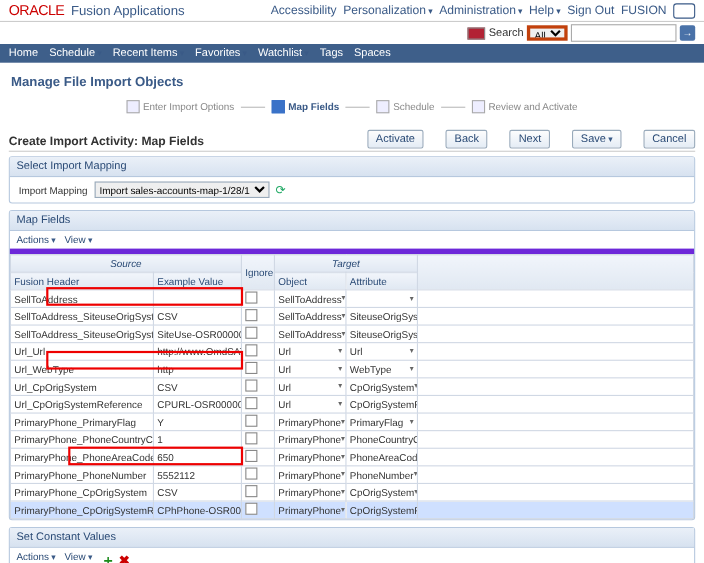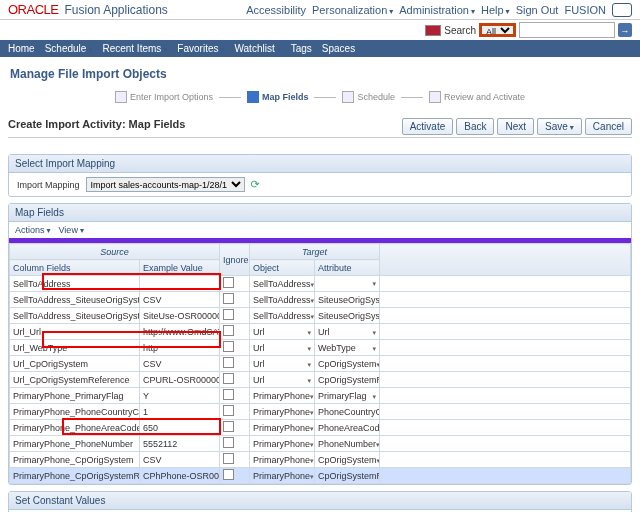--- a/index.html
+++ b/index.html
@@ -19,37 +19,37 @@
 .menubar{background:#3e5f8a;color:#fff;font-size:10px;padding:3px 8px;display:flex;gap:10px}
 .menubar span{cursor:pointer}
 .page{padding:4px 8px}
 .pagetitle{color:#3a5a87;font-weight:bold;font-size:12px;padding:6px 2px}
 .steps{display:flex;justify-content:center;gap:6px;align-items:center;font-size:9px;color:#888;margin:4px 0 13px}
 .step{display:flex;align-items:center;gap:3px}
 .stepbox{width:10px;height:10px;border:1px solid #aaa;background:#eef}
 .step.active .stepbox{background:#3a72c8;border-color:#3a72c8}
 .step.active{color:#3a5a87;font-weight:bold}
 .stepline{width:22px;height:1px;background:#bbb}
-.subhdr{display:flex;justify-content:space-between;align-items:flex-start;border-bottom:1px solid #ccc;padding:2px 0;margin-bottom:16px}
+.subhdr{display:flex;justify-content:space-between;align-items:flex-end;border-bottom:1px solid #ccc;padding:2px 0;margin-bottom:4px}
 .subhdr h2{margin:0;font-size:11px;font-weight:bold}
-.btnrow{display:flex;gap:3px}
+.btnrow{display:flex;gap:20px}
 .btn{border:1px solid #9ab;background:linear-gradient(#fdfdfd,#e4ecf5);color:#2a4a75;padding:2px 7px;font-size:10px;border-radius:2px;cursor:pointer}
 .panel{border:1px solid #b6c8de;border-radius:3px;margin-bottom:6px}
 .panelhdr{background:linear-gradient(#eaf0f8,#d7e2f0);border-bottom:1px solid #b6c8de;padding:3px 6px;font-weight:normal;font-size:10px;color:#2a4a75}
 .panelrow{padding:4px 8px;font-size:9px;display:flex;align-items:center;gap:6px}
 .panelrow select{font-size:9px;border:1px solid #9ab;height:15px}
 .toolbar{display:flex;gap:8px;padding:3px 6px;border-bottom:5px solid #6d28d9;font-size:9px;color:#2a4a75}
 .toolbar span{cursor:pointer}
 .tablewrap{position:relative}
 table{border-collapse:collapse;width:100%;font-size:9px;table-layout:fixed}
 th,td{border:1px solid #d0d8e4;padding:1px 3px;height:13px;overflow:hidden;white-space:nowrap;text-overflow:clip;background:#fff}
 th{background:linear-gradient(#f1f5fb,#e0e8f2);font-weight:normal;color:#2a4a75;text-align:left}
 th.group{text-align:center;font-style:italic}
 tr.sel td{background:#cfe0ff}
-.txtcell{display:flex;justify-content:space-between;align-items:flex-end}
+.txtcell{display:flex;justify-content:space-between;align-items:flex-start}
 .txtcell .dd{font-size:7px;color:#666}
 .chk{width:9px;height:9px;border:1px solid #888;display:inline-block;background:#fff}
 .redbox{position:absolute;border:2px solid #e00;pointer-events:none}
 .addrem{display:flex;gap:3px;align-items:center}
 .addrem .plus{color:#1a8a1a;font-weight:bold;font-size:13px}
 .addrem .x{color:#c00;font-weight:bold;font-size:12px}
 </style>
 </head>
 <body>
 
@@ -150,21 +150,21 @@
             <col>
           </colgroup>
         <tbody>
             <tr>
           <th class="group" colspan="2">Source</th>
           <th rowspan="2">Ignore</th>
           <th class="group" colspan="2">Target</th>
           <th rowspan="2"></th>
         </tr>
         <tr>
-          <th>Column Fields</th>
+          <th>Fusion Header</th>
           <th>Example Value</th>
           <th>Object</th>
           <th>Attribute</th>
         </tr>
         </tbody>
           <tbody id="mfbody">
             <tr>
               <td>SellToAddress_</td>
               <td></td>
               <td><span class="chk"></span></td>

